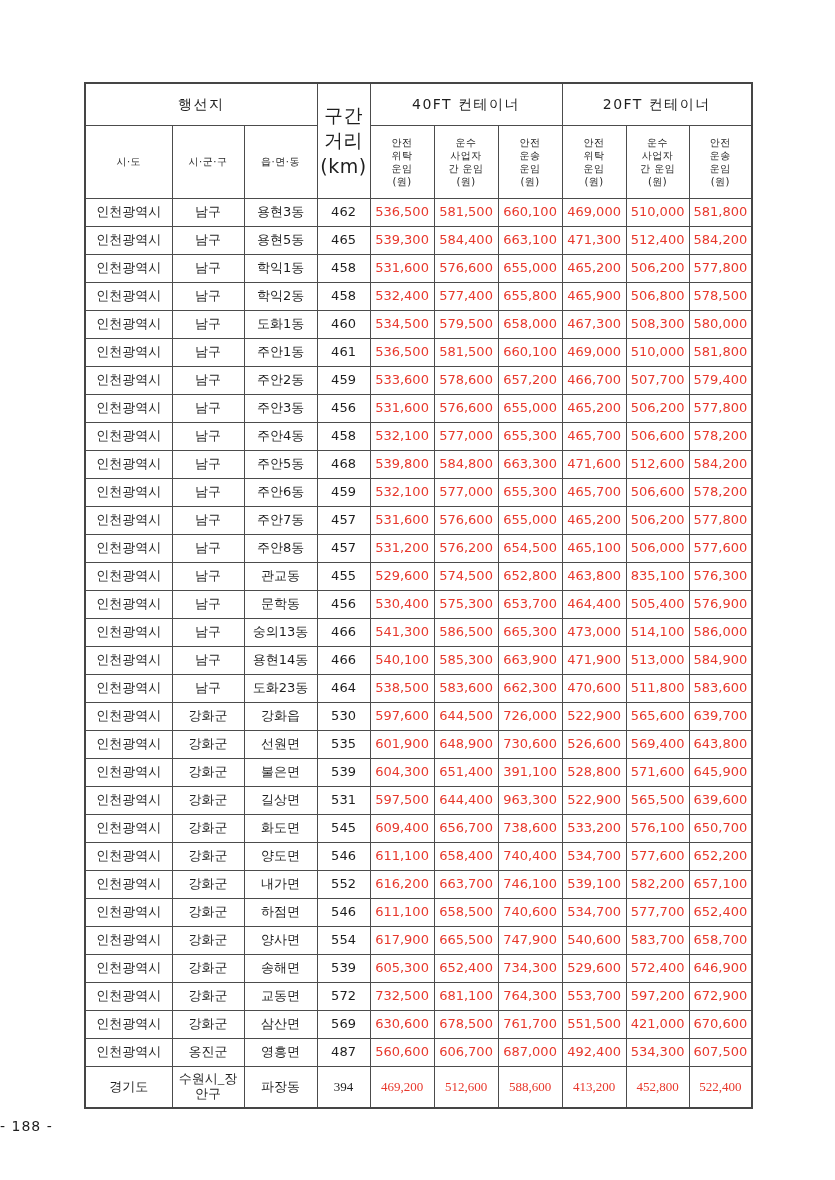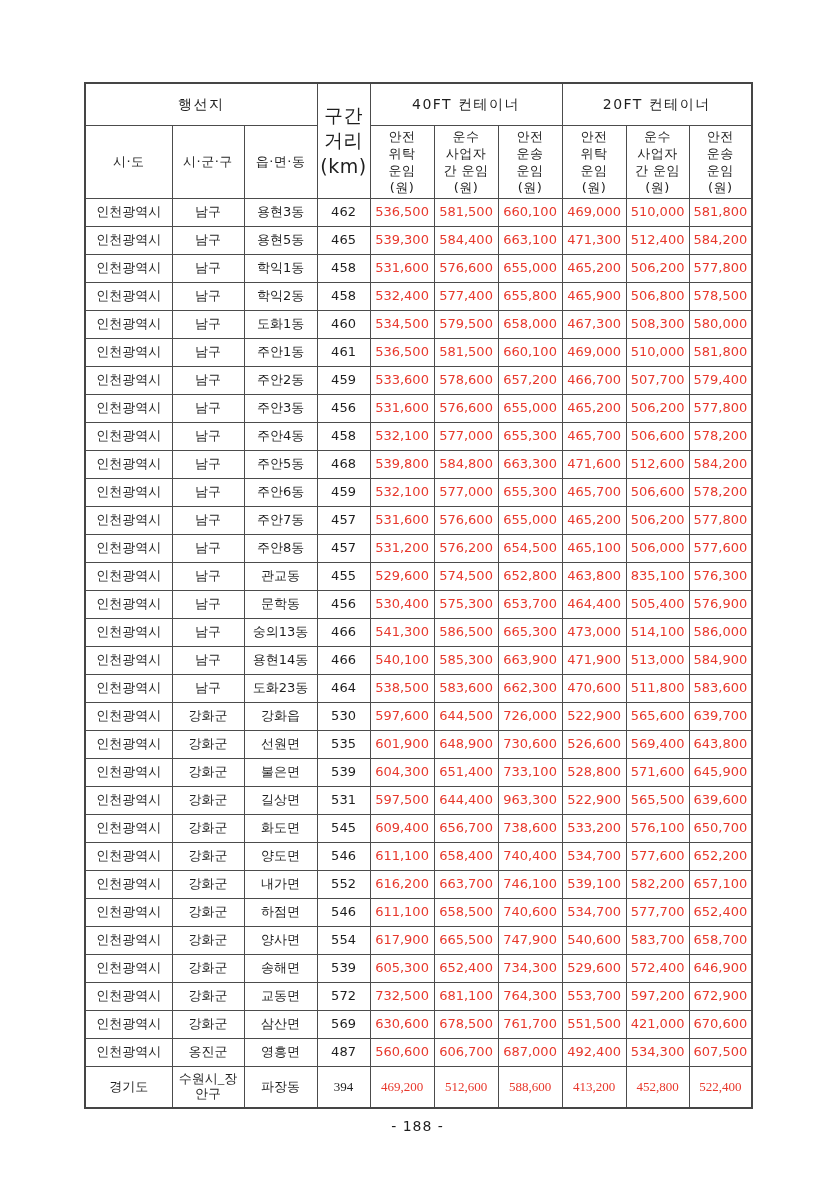--- a/index.html
+++ b/index.html
@@ -33,39 +33,38 @@
     font-weight: normal;
     overflow: hidden;
   }
   .fare-table thead tr.row-top th {
     height: 41px;
     font-size: 14px;
     letter-spacing: 1.5px;
   }
   .fare-table thead tr.row-sub th {
     height: 72px;
-    font-size: 13px;
+    font-size: 10px;
     line-height: 1.32;
     letter-spacing: 0.5px;
   }
   .preline { white-space: pre-line; }
   .fare-table tbody td {
     height: 27px;
     font-size: 13px;
     line-height: 1.15;
   }
   .fare-table tbody tr:last-child td { height: 40px; font-family: Liberation Serif, serif; }
   .fare-table tbody td.plain { color: #1e1e1e; word-break: break-all; }
   .fare-table tbody td.fare { color: var(--fare-color, #e8382c); }
   .page-number {
     position: absolute;
     left: 0;
     right: 0;
     top: 1118px;
-    text-align: center;
     font-size: 14px;
     letter-spacing: 1px;
     color: #1e1e1e;
   }
 </style>
 </head>
 <body>
 
 <div class="page">
   <table class="fare-table">
@@ -361,21 +360,21 @@
           <td class="fare">569,400</td>
           <td class="fare">643,800</td>
         </tr>
         <tr>
           <td class="plain">인천광역시</td>
           <td class="plain">강화군</td>
           <td class="plain">불은면</td>
           <td class="plain">539</td>
           <td class="fare">604,300</td>
           <td class="fare">651,400</td>
-          <td class="fare">733,100</td>
+          <td class="fare">391,100</td>
           <td class="fare">528,800</td>
           <td class="fare">571,600</td>
           <td class="fare">645,900</td>
         </tr>
         <tr>
           <td class="plain">인천광역시</td>
           <td class="plain">강화군</td>
           <td class="plain">길상면</td>
           <td class="plain">531</td>
           <td class="fare">597,500</td>

